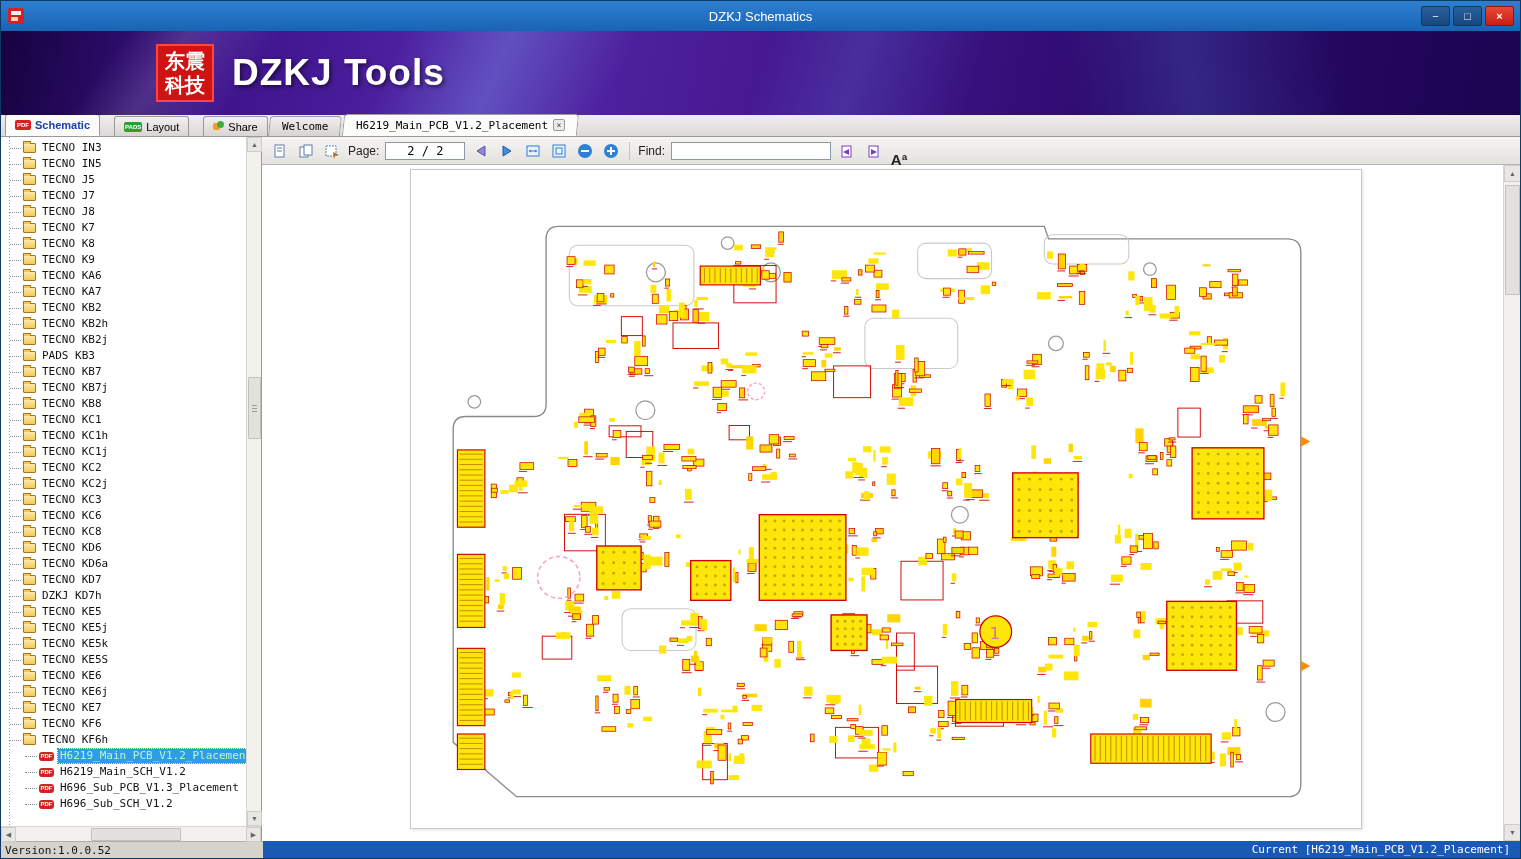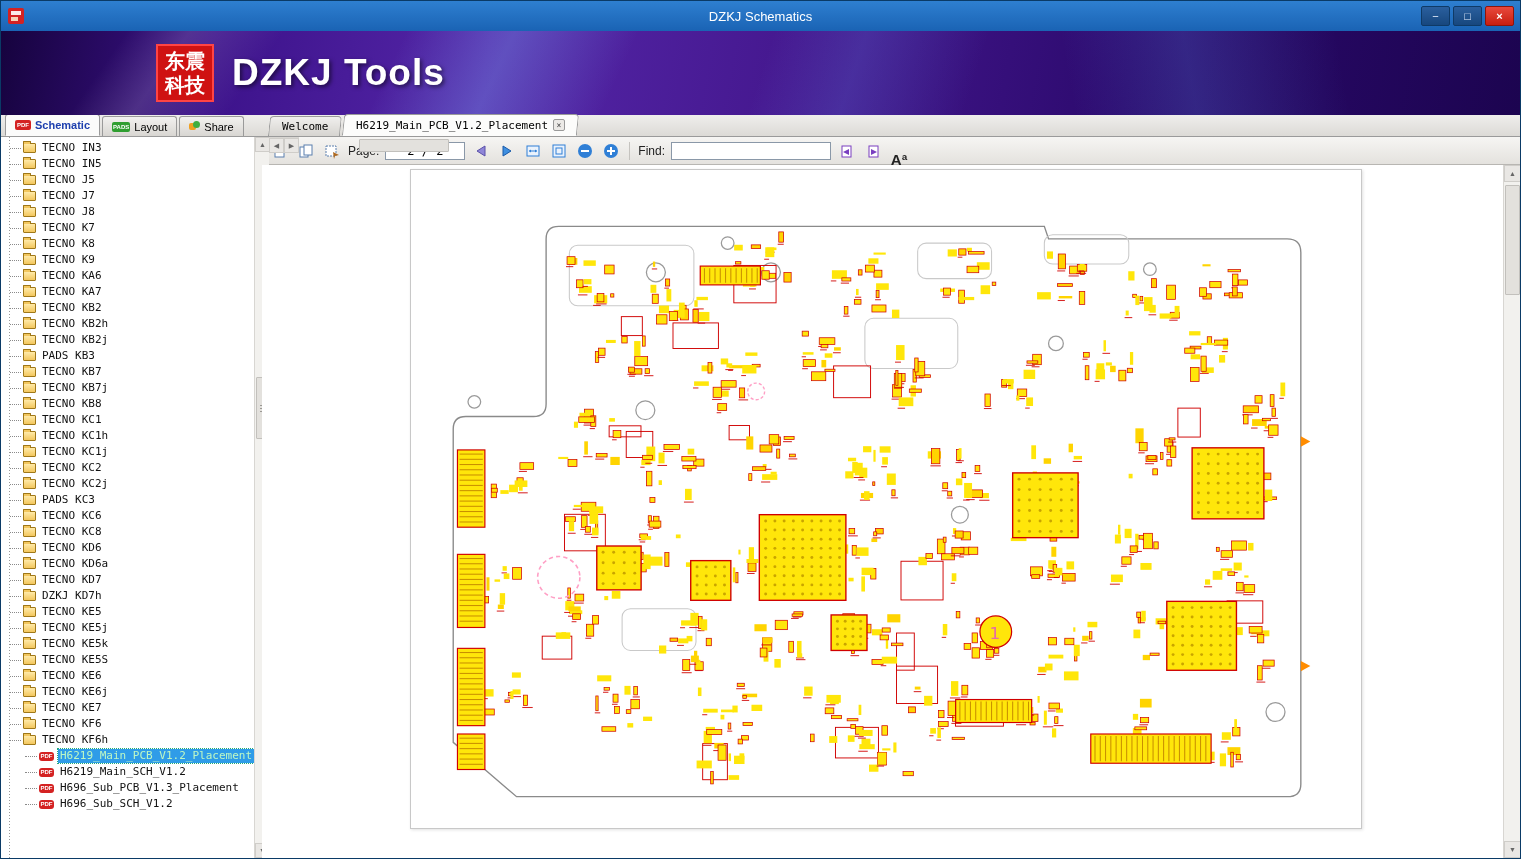--- a/index.html
+++ b/index.html
@@ -23,41 +23,41 @@
     linear-gradient(115deg,transparent 26%,rgba(130,190,255,.28) 33%,transparent 41%),
     linear-gradient(108deg,transparent 50%,rgba(110,160,255,.18) 56%,transparent 64%),
     linear-gradient(125deg,transparent 8%,rgba(255,255,255,.14) 12%,transparent 18%),
     linear-gradient(80deg,transparent 70%,rgba(90,140,230,.22) 78%,transparent 88%); }
   .logo-box { margin-left:155px; width:58px; height:58px; background:#cf1212; border:2px solid #ff4444; color:#fff; display:flex; flex-direction:column; align-items:center; justify-content:center; font-weight:bold; font-size:20px; line-height:24px; z-index:1; font-family:"DejaVu Serif",serif; }
   .banner-title { margin-left:18px; color:#fff; font-size:37px; font-weight:bold; letter-spacing:1px; text-shadow:2px 2px 4px rgba(0,0,0,.55); z-index:1; }
   .banner-tagline { margin-left:auto; margin-right:95px; color:#ccd2e6; font-size:27px; font-weight:bold; text-shadow:1px 2px 3px rgba(0,0,0,.5); z-index:1; }
 
   
   .tabrow { height:22px; flex:0 0 22px; background:linear-gradient(#efeeec,#dcdad6); border-bottom:1px solid #9a9a9a; display:flex; align-items:flex-end; }
-  .main-tabs { width:262px; flex:0 0 262px; display:flex; align-items:flex-end; padding-left:4px; gap:2px; }
+  .main-tabs { width:262px; flex:0 0 262px; display:flex; align-items:flex-end; padding-left:4px; gap:14px; }
   .tab { height:20px; display:flex; align-items:center; gap:4px; padding:0 9px; font-size:11px; border:1px solid #9a9a9a; border-bottom:none; border-radius:3px 3px 0 0; background:linear-gradient(#f2f1ef,#d8d6d2); cursor:default; white-space:nowrap; }
   .tab.active { background:#fbfbfa; height:22px; border-bottom:1px solid #fbfbfa; }
   .tab.active .tab-label { color:#1d3fae; font-weight:bold; }
   .badge { min-width:16px; height:10px; display:flex; align-items:center; justify-content:center; color:#fff; font-weight:bold; font-size:6px; border-radius:2px; padding:0 1px; }
   .badge.pdf { background:#d42222; }
   .badge.pads { background:#2f9e30; }
   .share-glyph { width:11px; height:11px; position:relative; }
   .share-glyph::before { content:""; position:absolute; left:0; top:2px; width:7px; height:7px; background:#f0a020; border-radius:2px; }
   .share-glyph::after { content:""; position:absolute; left:4px; top:0; width:7px; height:7px; background:#3fae3f; border-radius:50%; }
   .doc-tabs { display:flex; align-items:flex-end; gap:2px; padding-left:6px; }
   .doc-tab { height:20px; display:flex; align-items:center; gap:5px; padding:0 12px; font-size:11px; font-family:"DejaVu Sans Mono",monospace; border:1px solid #9a9a9a; border-bottom:none; border-radius:4px 4px 0 0; background:linear-gradient(#f0efed,#d6d4d0); transform:skewX(-6deg); cursor:default; }
   .doc-tab > * { transform:skewX(6deg); }
   .doc-tab.active { background:#fcfcfb; height:22px; border-bottom:1px solid #fcfcfb; }
   .tab-close { width:12px; height:12px; border:1px solid #9a9a9a; background:#eceae7; display:flex; align-items:center; justify-content:center; font-size:8px; color:#444; border-radius:2px; }
 
   
   .main { flex:1; display:flex; min-height:0; }
 
   
-  .sidebar { width:261px; flex:0 0 261px; border-right:1px solid #9a9a9a; display:flex; flex-direction:row; background:#fff; }
+  .sidebar { width:261px; flex:0 0 261px; border-right:1px solid #9a9a9a; display:flex; flex-direction:column; background:#fff; }
   .sidebar-body { flex:1; display:flex; min-height:0; }
   .tree { flex:1; overflow:hidden; padding-top:3px; position:relative;
     background-image:repeating-linear-gradient(to bottom,#9a9a9a 0 1px,transparent 1px 3px);
     background-size:1px 100%; background-position:8px 0; background-repeat:no-repeat; }
   .tree-row { height:16px; display:flex; align-items:center; gap:4px; padding-left:22px; position:relative; font-family:"DejaVu Sans Mono",monospace; font-size:11px; color:#111; white-space:nowrap; cursor:default; }
   .tree-row::before { content:""; position:absolute; left:9px; top:8px; width:11px; border-top:1px dotted #8a8a8a; }
   .tree-row.file { padding-left:38px; }
   .tree-row.file::before { left:24px; width:12px; }
   .tree-label { padding:0 2px; line-height:14px; }
   .tree-row.selected .tree-label { background:#2f9ce8; color:#bdf7c4; outline:1px dotted #2a7; }
@@ -237,21 +237,21 @@
             <div class="tree-row folder">
               <span class="folder-icon"></span>
               <span class="tree-label">TECNO KC2</span>
             </div>
             <div class="tree-row folder">
               <span class="folder-icon"></span>
               <span class="tree-label">TECNO KC2j</span>
             </div>
             <div class="tree-row folder">
               <span class="folder-icon"></span>
-              <span class="tree-label">PADS KC3</span>
+              <span class="tree-label">TECNO KC3</span>
             </div>
             <div class="tree-row folder">
               <span class="folder-icon"></span>
               <span class="tree-label">TECNO KC6</span>
             </div>
             <div class="tree-row folder">
               <span class="folder-icon"></span>
               <span class="tree-label">TECNO KC8</span>
             </div>
             <div class="tree-row folder">
@@ -1667,14 +1667,18 @@
         </div>
         <div class="canvas-vscroll">
           <div class="sb-btn">▲</div>
           <div class="sb-thumb-v"></div>
           <div class="sb-btn down">▼</div>
         </div>
       </div>
     </div>
   </div>
 
+  <div class="statusbar">
+    <div class="status-left">Version:1.0.0.52</div>
+    <div class="status-right">Current [H6219_Main_PCB_V1.2_Placement]</div>
+  </div>
 
 </div>
 
 </body></html>

